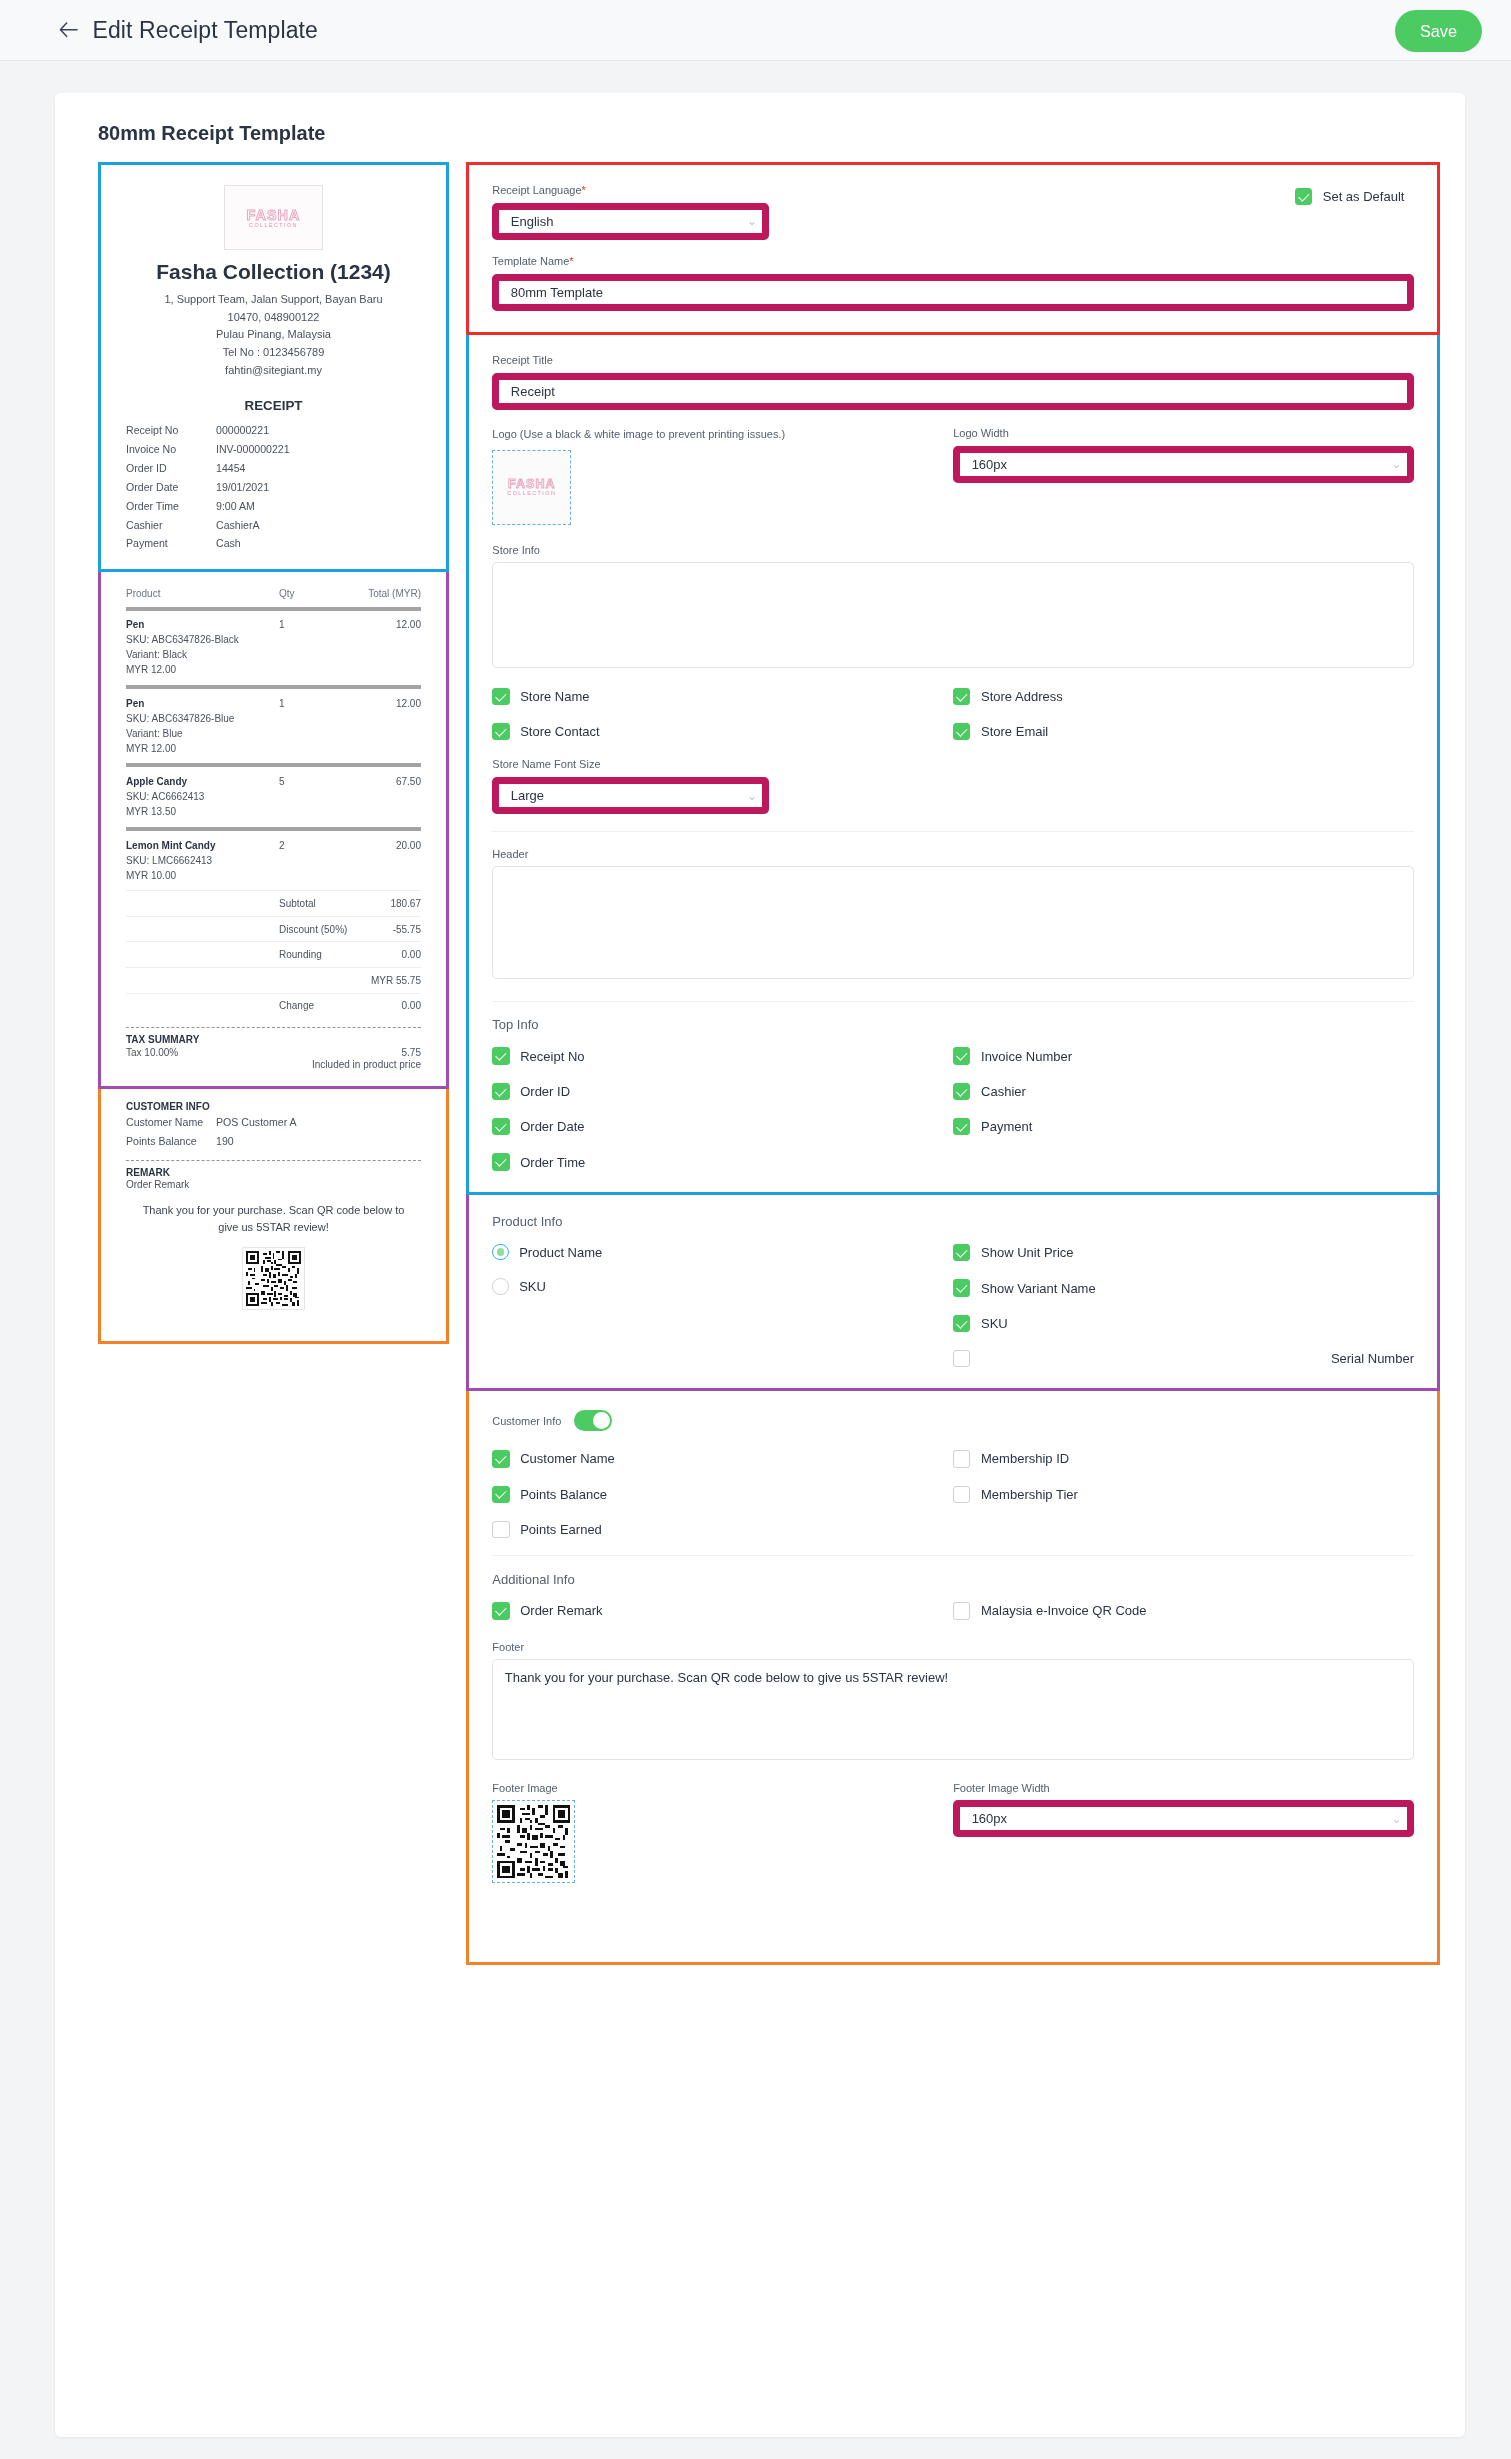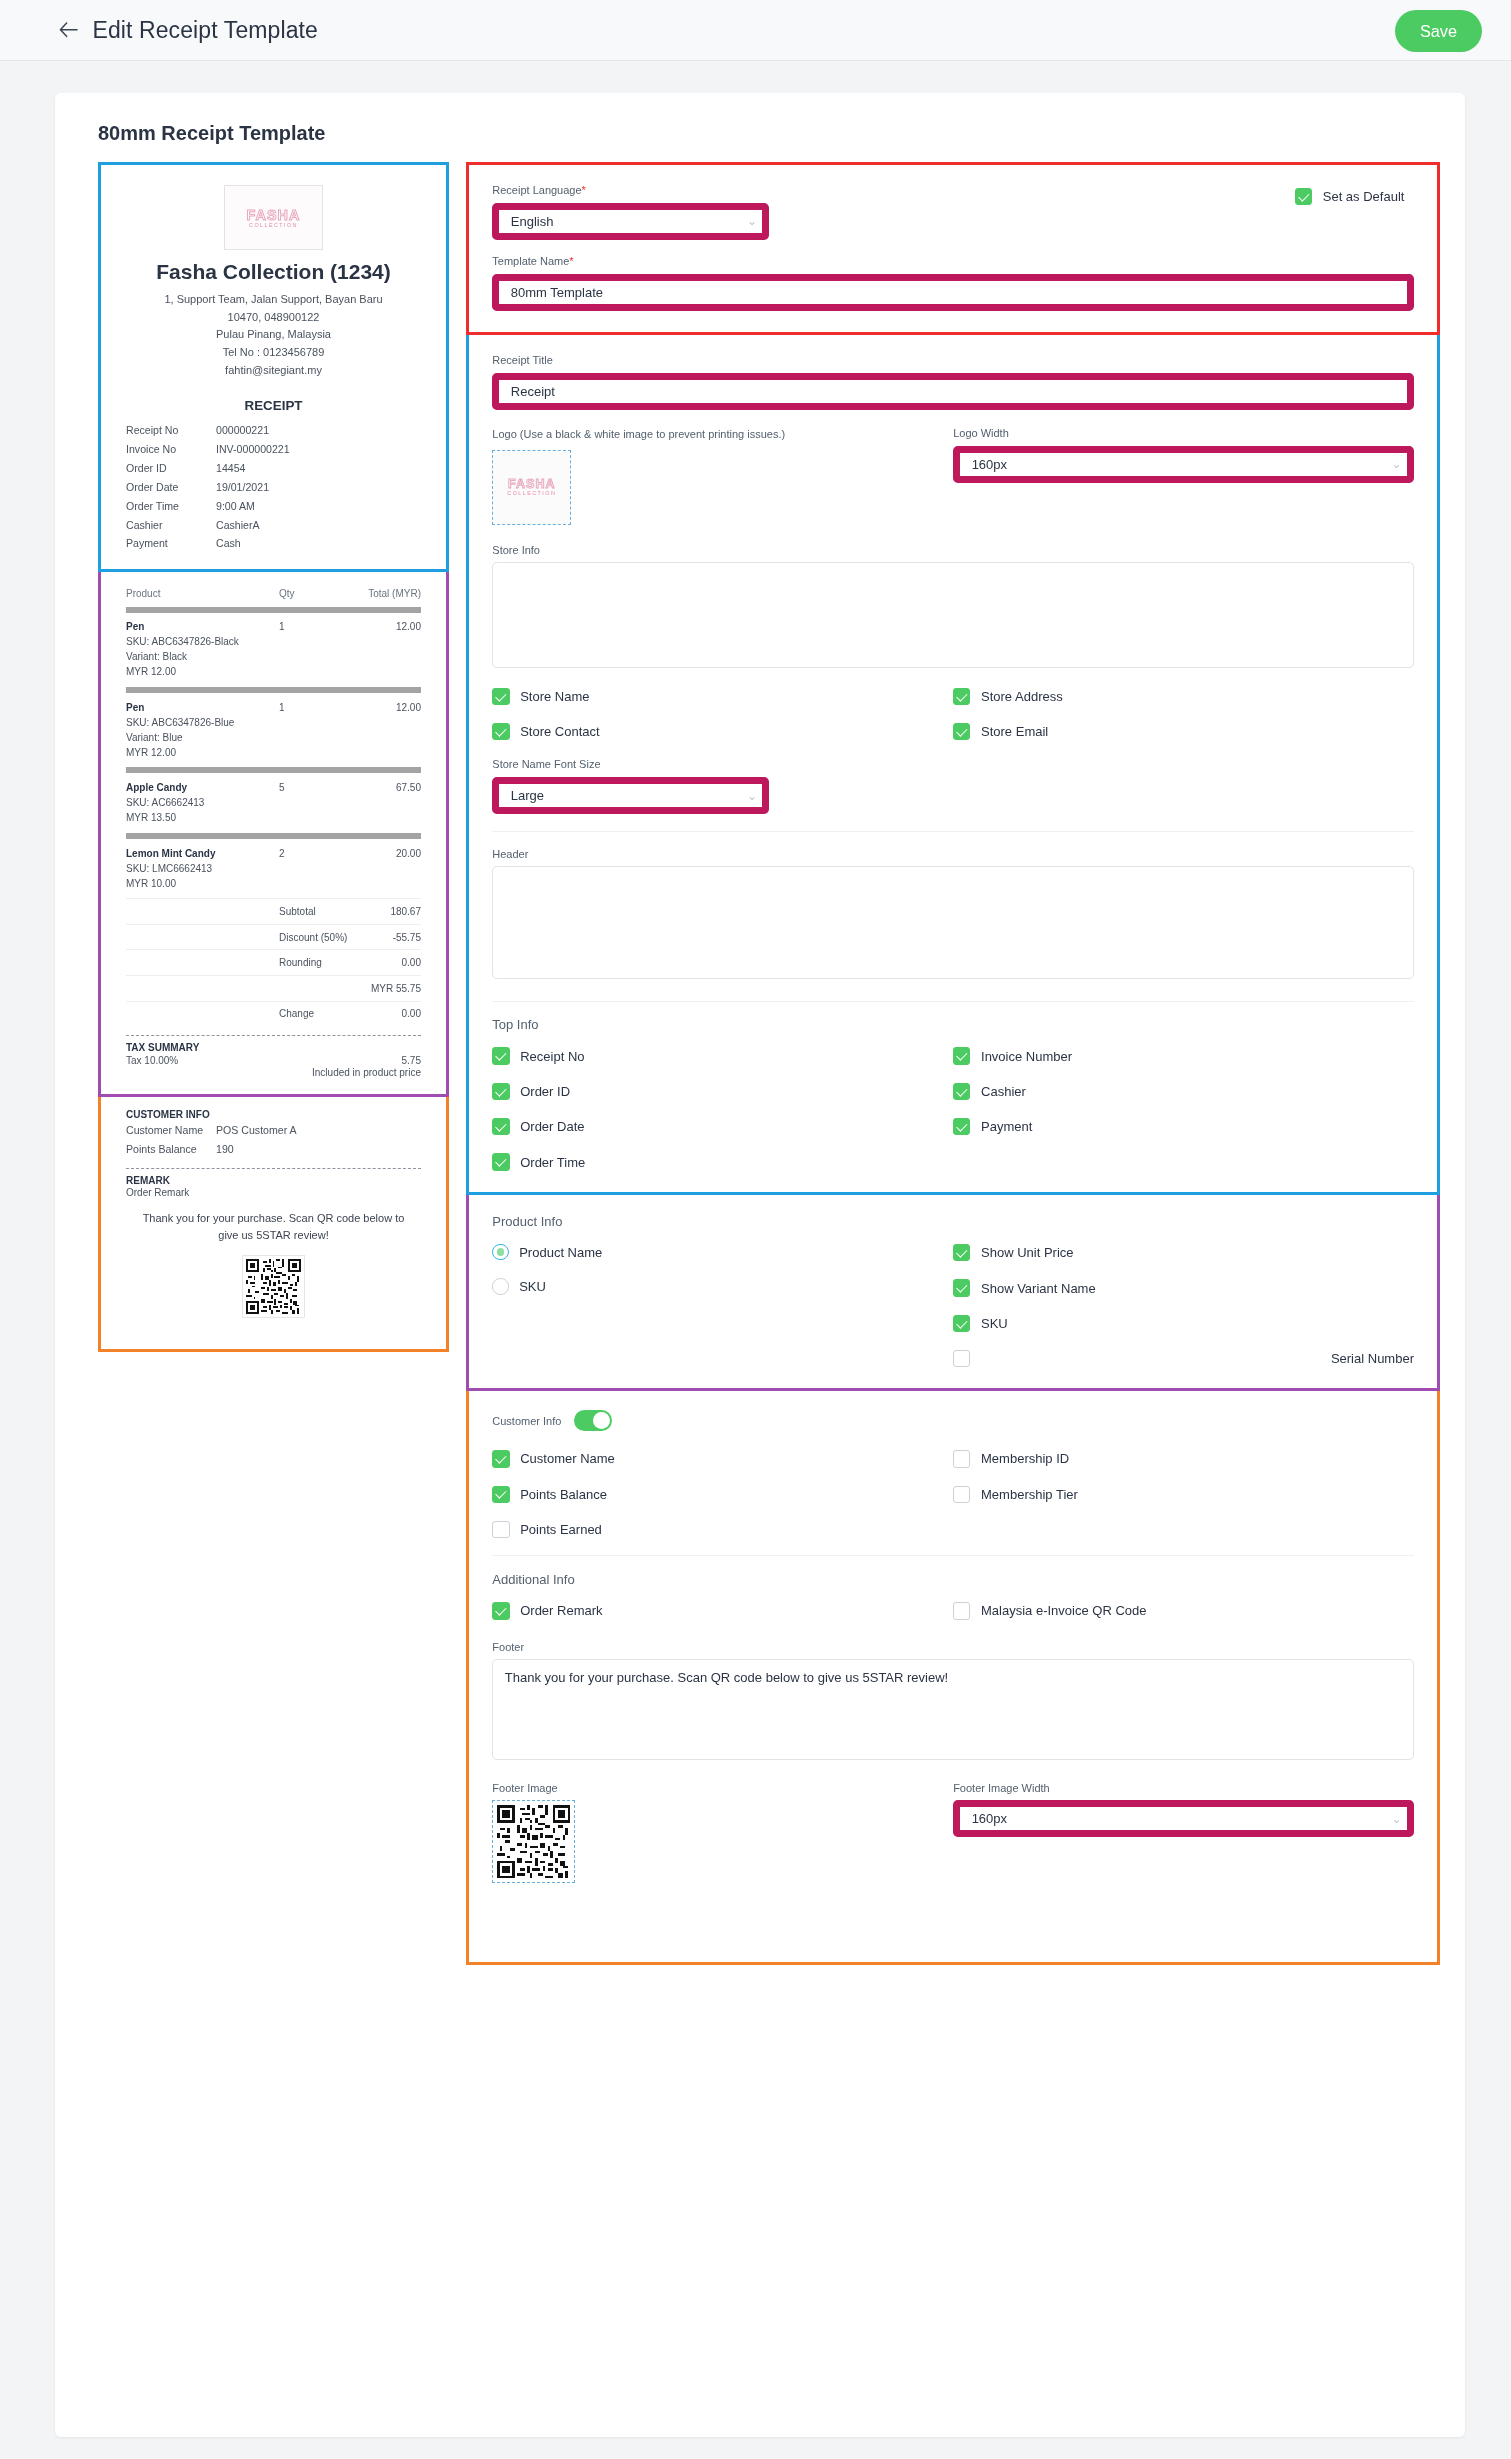--- a/index.html
+++ b/index.html
@@ -70,21 +70,21 @@
 
   .kv { display: flex; font-size: 10.6px; color: #4a525e; line-height: 1.78; }
   .kv .k { width: 90px; flex: none; }
 
   
   .ptab { width: 100%; border-collapse: collapse; font-size: 10px; color: #4a525e; }
   .ptab th {
     font-weight: normal; color: #6b7480; text-align: left;
     padding: 3.8px 0 7.7px 0; font-size: 10px;
   }
-  .ptab td { padding: 6.7px 0 7.7px 0; border-top: 6px solid #a3a3a3; vertical-align: top; line-height: 1.5; }
+  .ptab td { padding: 6.7px 0 7.7px 0; border-top: 4px solid #a3a3a3; vertical-align: top; line-height: 1.5; }
   .ptab .c-qty { width: 69px; }
   .ptab .c-tot { text-align: right; width: 73px; }
   .pname { font-weight: bold; color: #2b3445; }
   .tot-row td { border-top: 1px solid #eceef0; padding: 4.8px 0; }
   .tot-row .lbl { color: #4a525e; }
   .dashed-sep { border-top: 1px dashed #8d949e; margin: 8.6px 0 6.7px; }
   .tax-h { font-size: 10px; font-weight: bold; color: #2b3445; margin-bottom: 1.9px; }
   .tax-row { display: flex; justify-content: space-between; font-size: 10px; color: #4a525e; }
   .tax-note { text-align: right; font-size: 10px; color: #4a525e; margin-top: 1px; }
 

